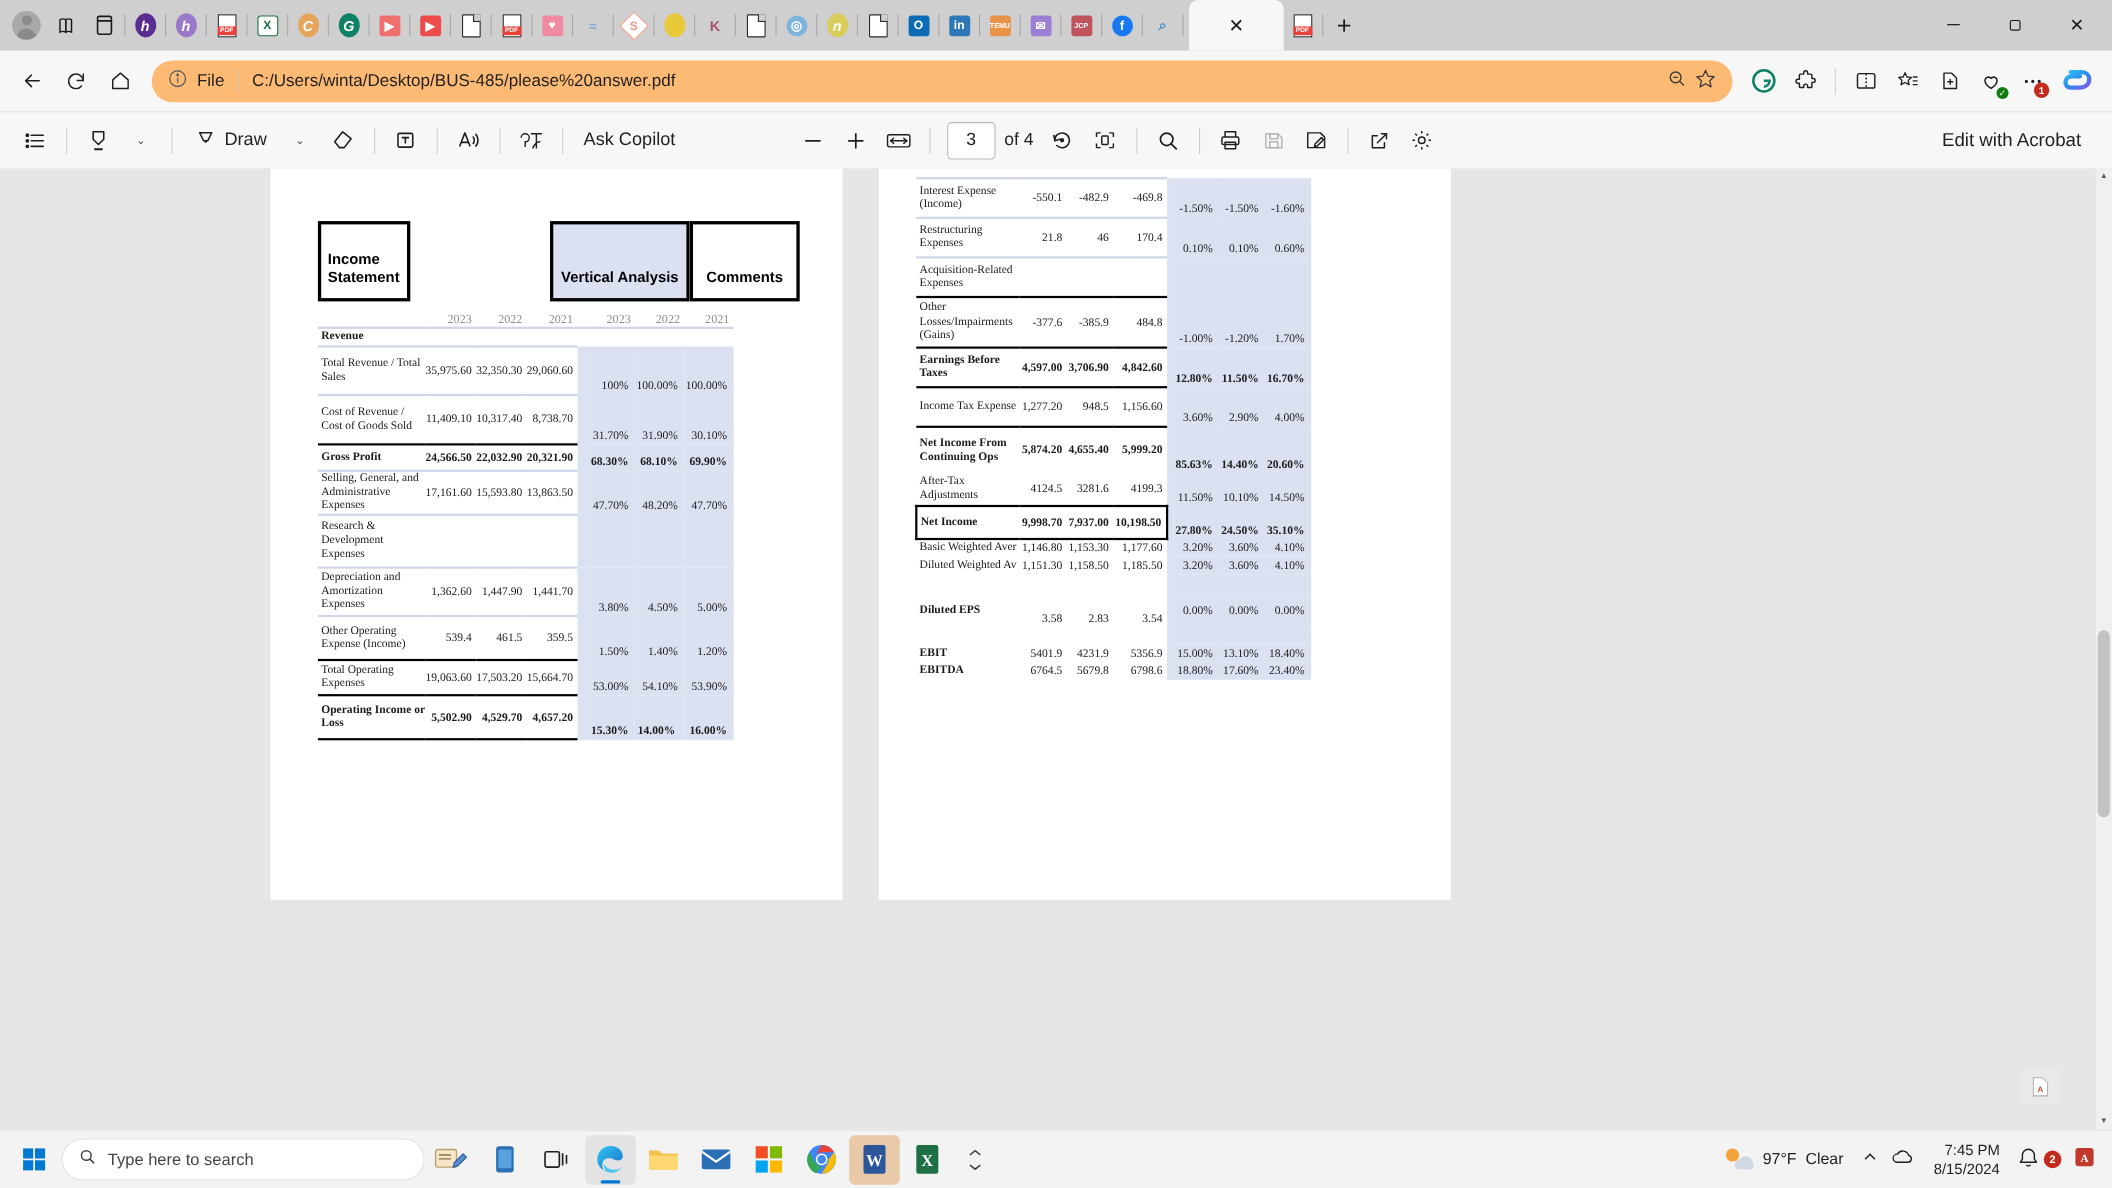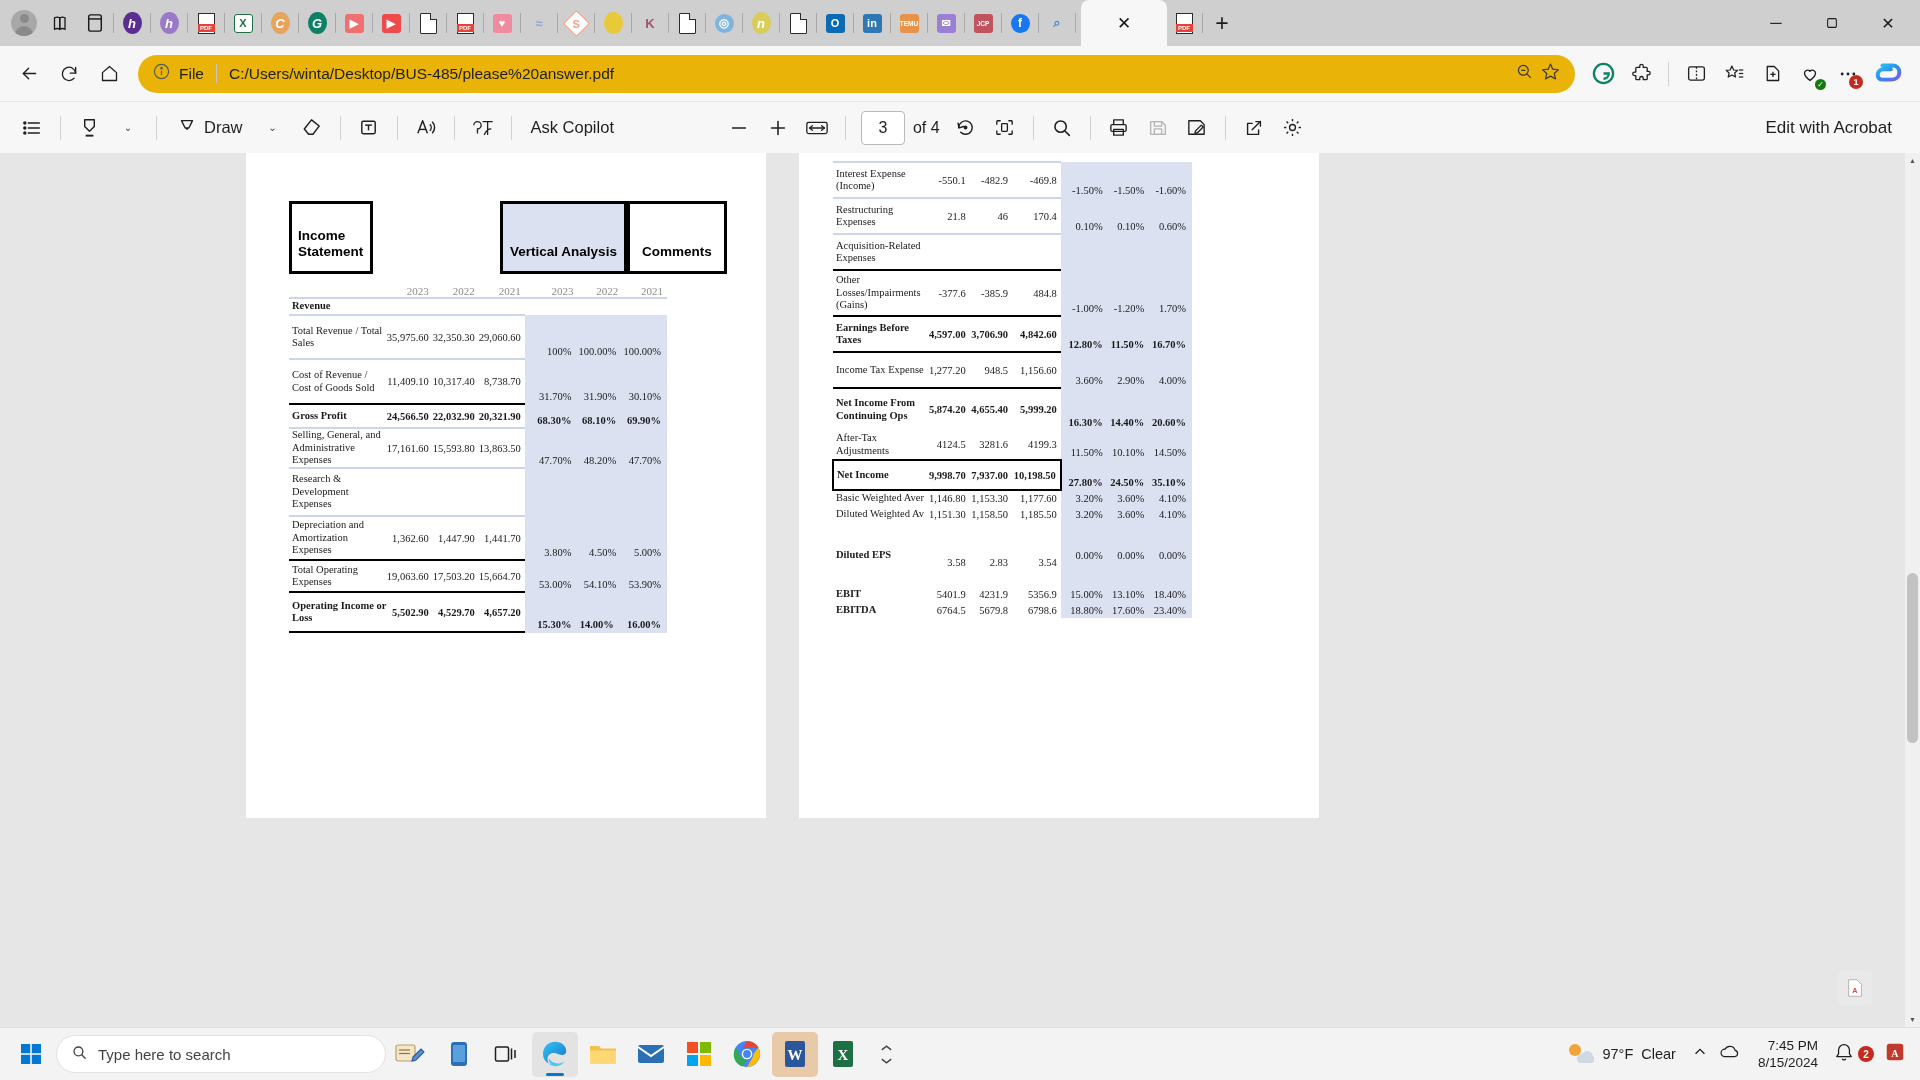--- a/index.html
+++ b/index.html
@@ -117,21 +117,21 @@
     height: 55px; background: #f7f7f7;
     display: flex; align-items: center; padding: 0 10px; gap: 2px;
   }
   .navbtn {
     width: 38px; height: 38px; border-radius: 5px;
     display: flex; align-items: center; justify-content: center;
     color: #1f1f1f;
   }
   .urlbox {
     flex: 1 1 auto; height: 38px;
-    background: #eab308; border-radius: 19px;
+    background: #fdba74; border-radius: 19px;
     display: flex; align-items: center; padding: 0 14px;
     margin: 0 8px; gap: 8px; min-width: 0;
   }
   .url-file-label { font-size: 15.5px; color: #1f1f1f; }
   .url-divider { width: 1px; height: 19px; background: #c5c5c5; margin: 0 4px; }
   .url-text {
     font-size: 15.5px; color: #1f1f1f;
     white-space: nowrap; overflow: hidden; text-overflow: ellipsis;
     flex: 1 1 auto;
   }
@@ -790,20 +790,30 @@
               <td class="lbl thinrule" style="height:44px">Depreciation and Amortization Expenses</td>
               <td class="num thinrule">1,362.60</td>
               <td class="num thinrule">1,447.90</td>
               <td class="num thinrule">1,441.70</td>
               <td class="shade"></td>
               <td class="pct shade" style="vertical-align:bottom;padding-bottom:2px !important;">3.80%</td>
               <td class="pct shade" style="vertical-align:bottom;padding-bottom:2px !important;">4.50%</td>
               <td class="pct shade" style="vertical-align:bottom;padding-bottom:2px !important;">5.00%</td>
             </tr>
             <tr>
+              <td class="lbl thinrule" style="height:40px">Other Operating Expense (Income)</td>
+              <td class="num thinrule">539.4</td>
+              <td class="num thinrule">461.5</td>
+              <td class="num thinrule">359.5</td>
+              <td class="shade"></td>
+              <td class="pct shade" style="vertical-align:bottom;padding-bottom:2px !important;">1.50%</td>
+              <td class="pct shade" style="vertical-align:bottom;padding-bottom:2px !important;">1.40%</td>
+              <td class="pct shade" style="vertical-align:bottom;padding-bottom:2px !important;">1.20%</td>
+            </tr>
+            <tr>
               <td class="lbl thickrule" style="height:32px">Total Operating Expenses</td>
               <td class="num thickrule">19,063.60</td>
               <td class="num thickrule">17,503.20</td>
               <td class="num thickrule">15,664.70</td>
               <td class="shade"></td>
               <td class="pct shade" style="vertical-align:bottom;padding-bottom:2px !important;text-align:right;">53.00%</td>
               <td class="pct shade" style="vertical-align:bottom;padding-bottom:2px !important;">54.10%</td>
               <td class="pct shade" style="vertical-align:bottom;padding-bottom:2px !important;">53.90%</td>
             </tr>
             <tr>
@@ -888,21 +898,21 @@
               <td class="pct shade" style="width:40px;vertical-align:bottom;padding-bottom:2px !important;">3.60%</td>
               <td class="pct shade" style="width:40px;vertical-align:bottom;padding-bottom:2px !important;">2.90%</td>
               <td class="pct shade" style="width:40px;vertical-align:bottom;padding-bottom:2px !important;">4.00%</td>
             </tr>
             <tr>
               <td class="lbl thickrule bold" style="width:90px;height:42px">Net Income From Continuing Ops</td>
               <td class="num thickrule bold" style="width:40px">5,874.20</td>
               <td class="num thickrule bold" style="width:40px">4,655.40</td>
               <td class="num thickrule bold" style="width:40px">5,999.20</td>
               <td class="shade" style="width:6px"></td>
-              <td class="pct shade bold" style="width:40px;vertical-align:bottom;padding-bottom:2px !important;">16.30%</td>
+              <td class="pct shade bold" style="width:40px;vertical-align:bottom;padding-bottom:2px !important;">85.63%</td>
               <td class="pct shade bold" style="width:40px;vertical-align:bottom;padding-bottom:2px !important;">14.40%</td>
               <td class="pct shade bold" style="width:40px;vertical-align:bottom;padding-bottom:2px !important;">20.60%</td>
             </tr>
             <tr>
               <td class="lbl " style="width:90px;height:30px">After-Tax Adjustments</td>
               <td class="num " style="width:40px">4124.5</td>
               <td class="num " style="width:40px">3281.6</td>
               <td class="num " style="width:40px">4199.3</td>
               <td class="shade" style="width:6px"></td>
               <td class="pct shade" style="width:40px;vertical-align:bottom;padding-bottom:2px !important;">11.50%</td>

